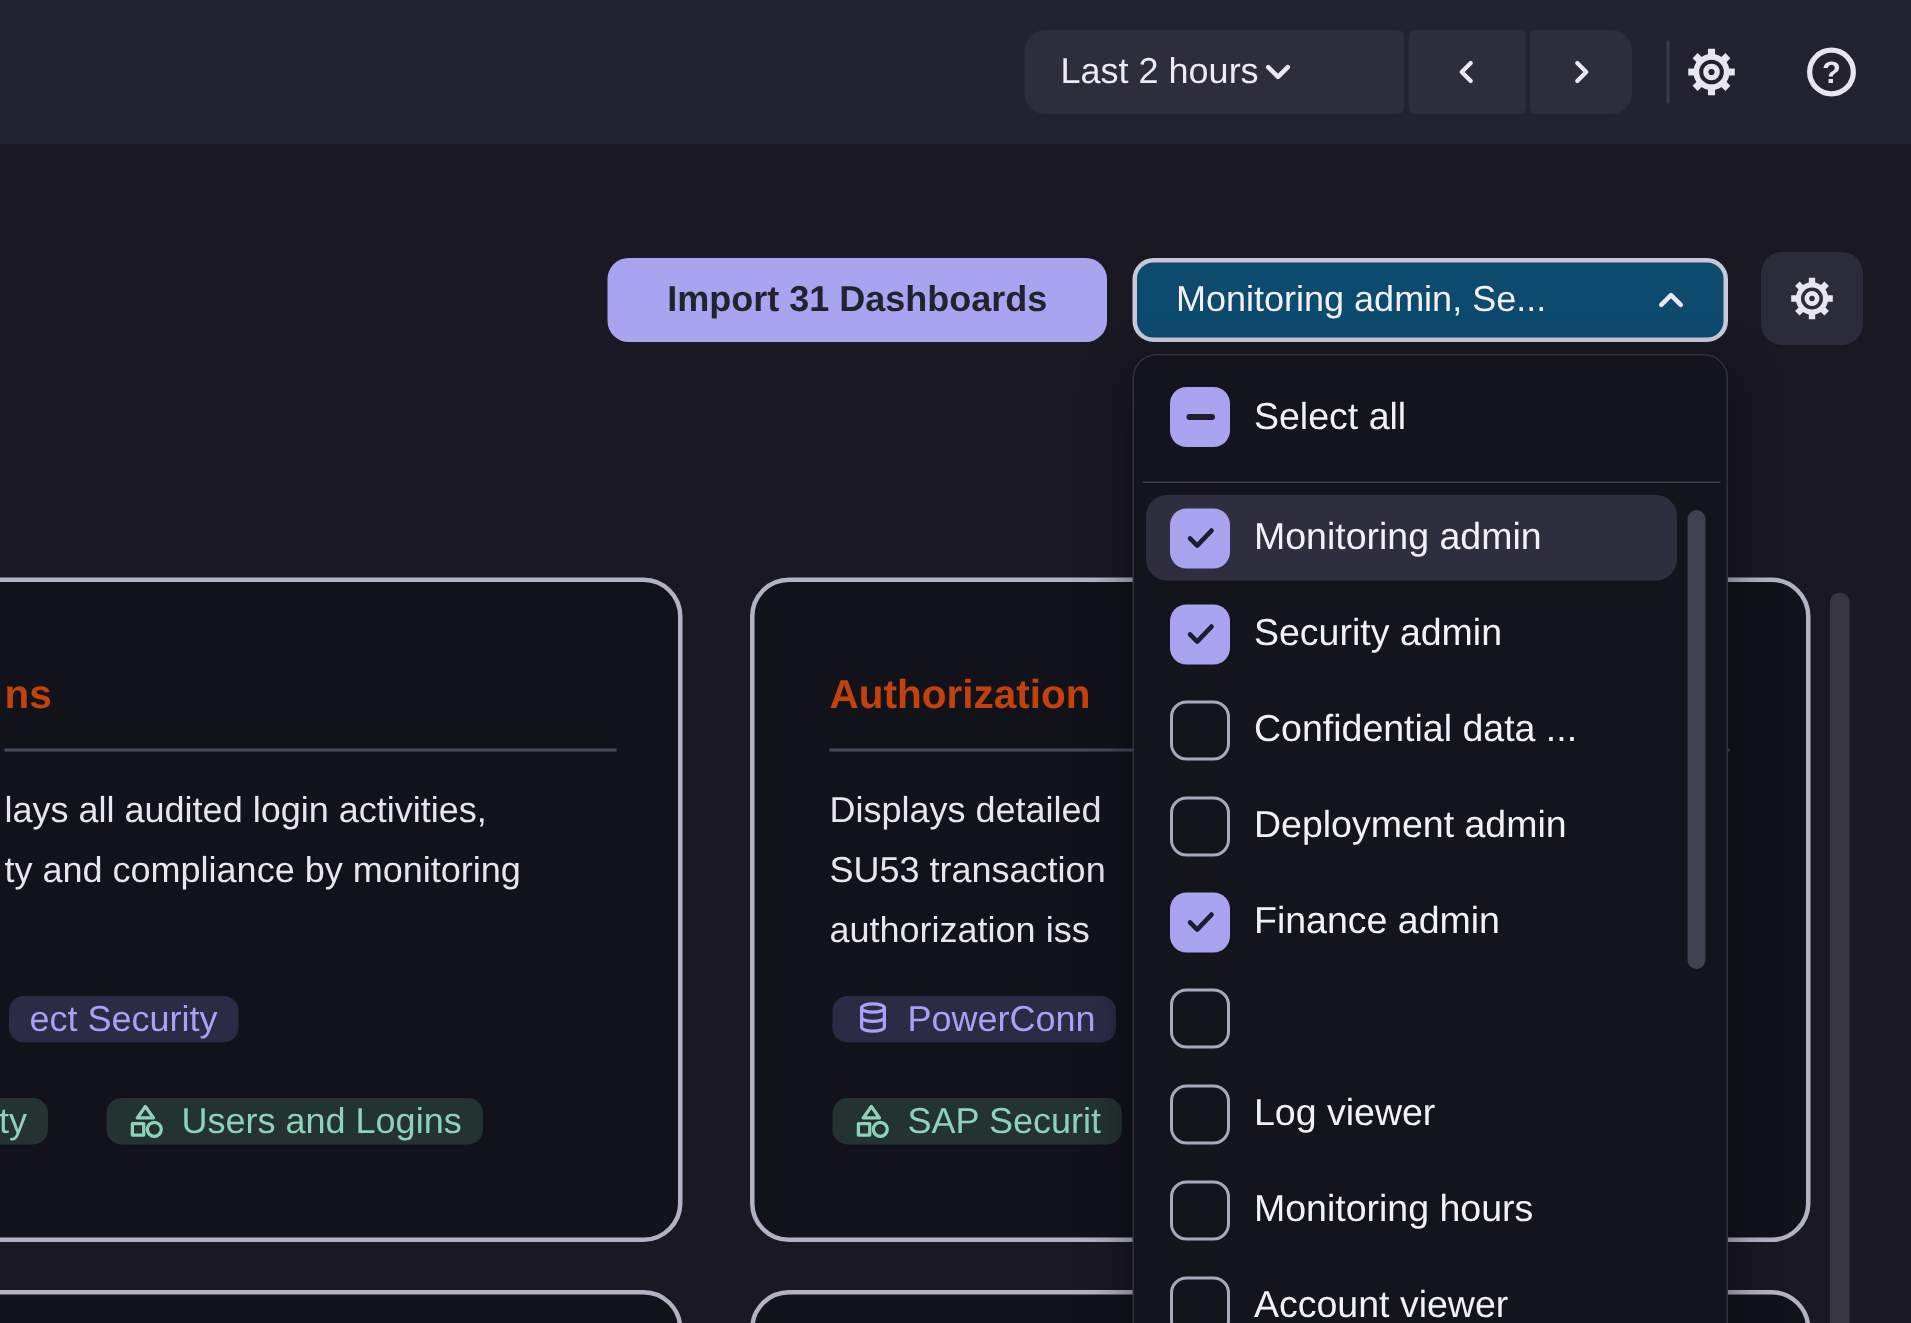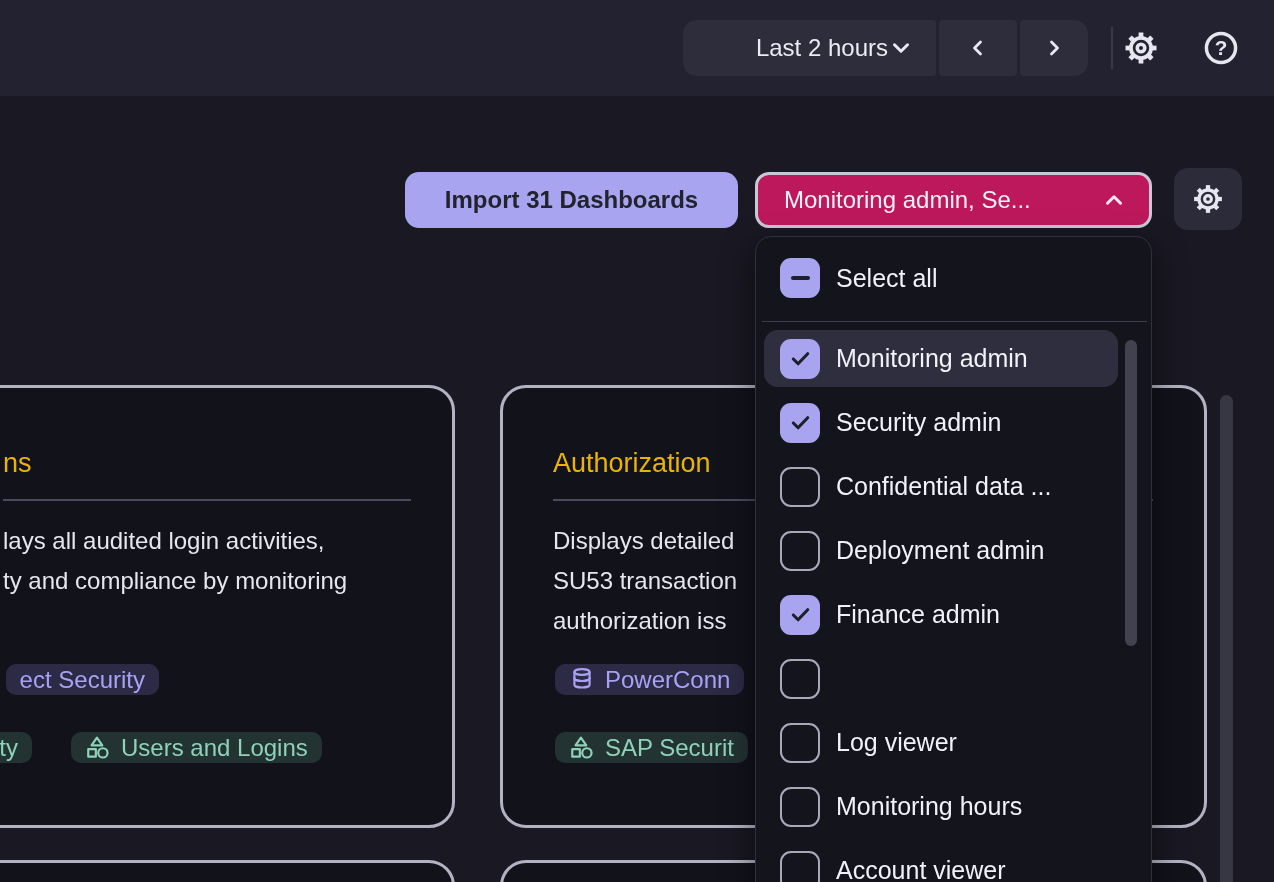--- a/index.html
+++ b/index.html
@@ -10,58 +10,58 @@
     font-family:"Liberation Sans", sans-serif;
     color:#f1f0f8;
   }
   
   .topbar { position:absolute; left:0; top:0; width:1274px; height:96px; background:#222230; }
   .seg {
     position:absolute; top:20px; height:56px; background:#2d2d3c;
     display:flex; align-items:center; color:#eceaf4; font-size:24px; font-weight:500;
     cursor:pointer;
   }
-  .seg-time { left:683px; width:253px; border-radius:14px 4px 4px 14px; padding:0 22px 0 24px; justify-content:flex-end; }
+  .seg-time { left:683px; width:253px; border-radius:14px 4px 4px 14px; padding:0 22px 0 24px; justify-content:flex-start; }
   .seg-prev { left:939px; width:78px;  border-radius:4px; justify-content:center; }
   .seg-next { left:1020px; width:68px; border-radius:4px 14px 14px 4px; justify-content:center; }
   .vdiv { position:absolute; left:1111px; top:27px; width:2px; height:42px; background:#3a3a47; }
   .icon-btn {
     position:absolute; top:28px; width:40px; height:40px;
     display:flex; align-items:center; justify-content:center; color:#e6e5f0; cursor:pointer;
   }
   .icon-btn.gear { left:1121px; }
   .icon-btn.help { left:1201px; }
   
   .import-btn {
     position:absolute; left:405px; top:172px; width:333px; height:56px;
     background:#a8a4f0; border-radius:14px; border:none;
     color:#23222f; font-size:24px; font-weight:600; font-family:inherit;
     display:flex; align-items:center; justify-content:center; cursor:pointer;
   }
   .select-btn {
     position:absolute; left:755px; top:172px; width:397px; height:56px;
-    background:#be185d; border:3px solid #c9c8d8; border-radius:14px;
+    background:#0c4a6e; border:3px solid #c9c8d8; border-radius:14px;
     display:flex; align-items:center; justify-content:space-between;
     padding:0 22px 0 26px; font-size:24px; color:#f2f1f7; cursor:pointer;
   }
   .gear-btn {
     position:absolute; left:1174px; top:168px; width:68px; height:62px;
     background:#2b2b39; border-radius:14px; border:none; color:#e6e5f0;
     display:flex; align-items:center; justify-content:center; cursor:pointer;
   }
   
   .card {
     position:absolute; background:#12121b;
     border:3px solid #b3b2c3; border-radius:26px;
   }
   .card-l1 { left:-320px; top:385px; width:775px; height:443px; }
   .card-r1 { left:500px;  top:385px; width:707px; height:443px; }
   .card-l2 { left:-320px; top:860px; width:775px; height:443px; }
   .card-r2 { left:500px;  top:860px; width:707px; height:443px; }
-  .card-title { position:absolute; top:58px; font-size:27px; font-weight:400; color:#eab308; line-height:34px; white-space:nowrap; }
+  .card-title { position:absolute; top:58px; font-size:27px; font-weight:700; color:#c2410c; line-height:34px; white-space:nowrap; }
   .card-divider { position:absolute; top:111px; height:2px; background:#4a4a5e; }
   .card-desc { position:absolute; top:133px; font-size:24px; line-height:40px; color:#e6e5f0; white-space:nowrap; }
   .tag {
     position:absolute; height:31px; display:inline-flex; align-items:center; gap:10px;
     padding:0 14px; border-radius:10px; font-size:24px; white-space:nowrap;
   }
   .tag.purple { background:#2d2a45; color:#a9a2f4; }
   .tag.teal   { background:#233331; color:#8fd2b9; }
   .tag-row1 { top:276px; }
   .tag-row2 { top:344px; }

